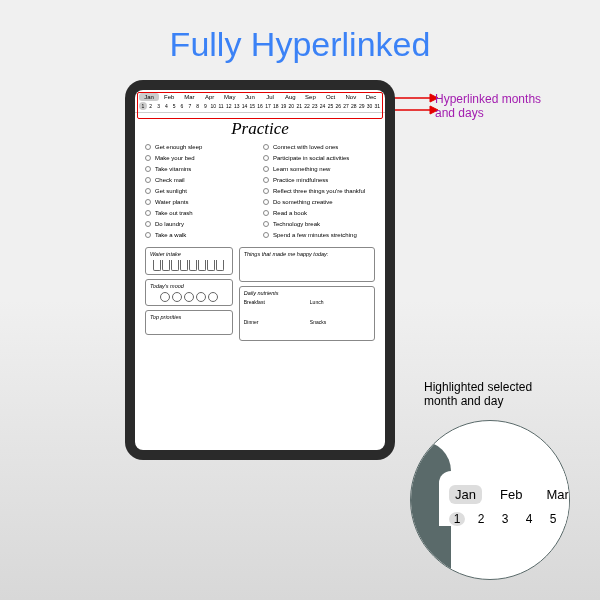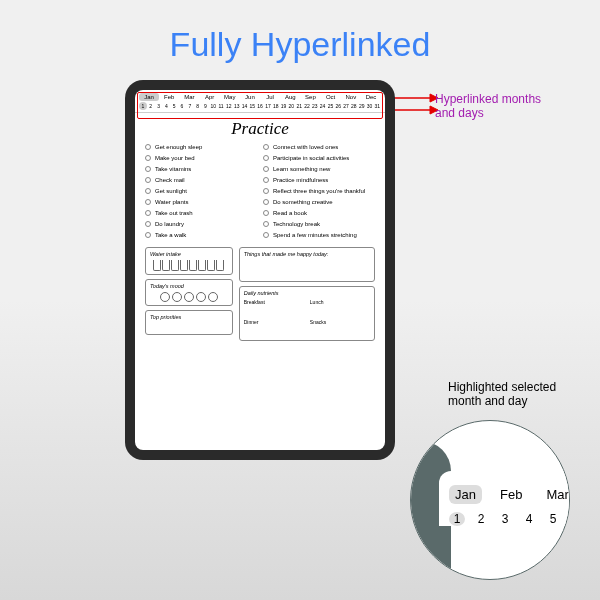--- a/index.html
+++ b/index.html
@@ -174,21 +174,21 @@
   font-size: 12px;
   color: #a21caf;
 }
 .arrow {
   position: absolute;
   stroke: #e30000;
   fill: none;
 }
 .annotation2 {
   position: absolute;
-  left: 448px;
+  left: 424px;
   top: 380px;
   font-size: 12px;
   color: #000;
   text-align: left;
 }
 .zoom-circle {
   position: absolute;
   left: 410px;
   top: 420px;
   width: 160px;

